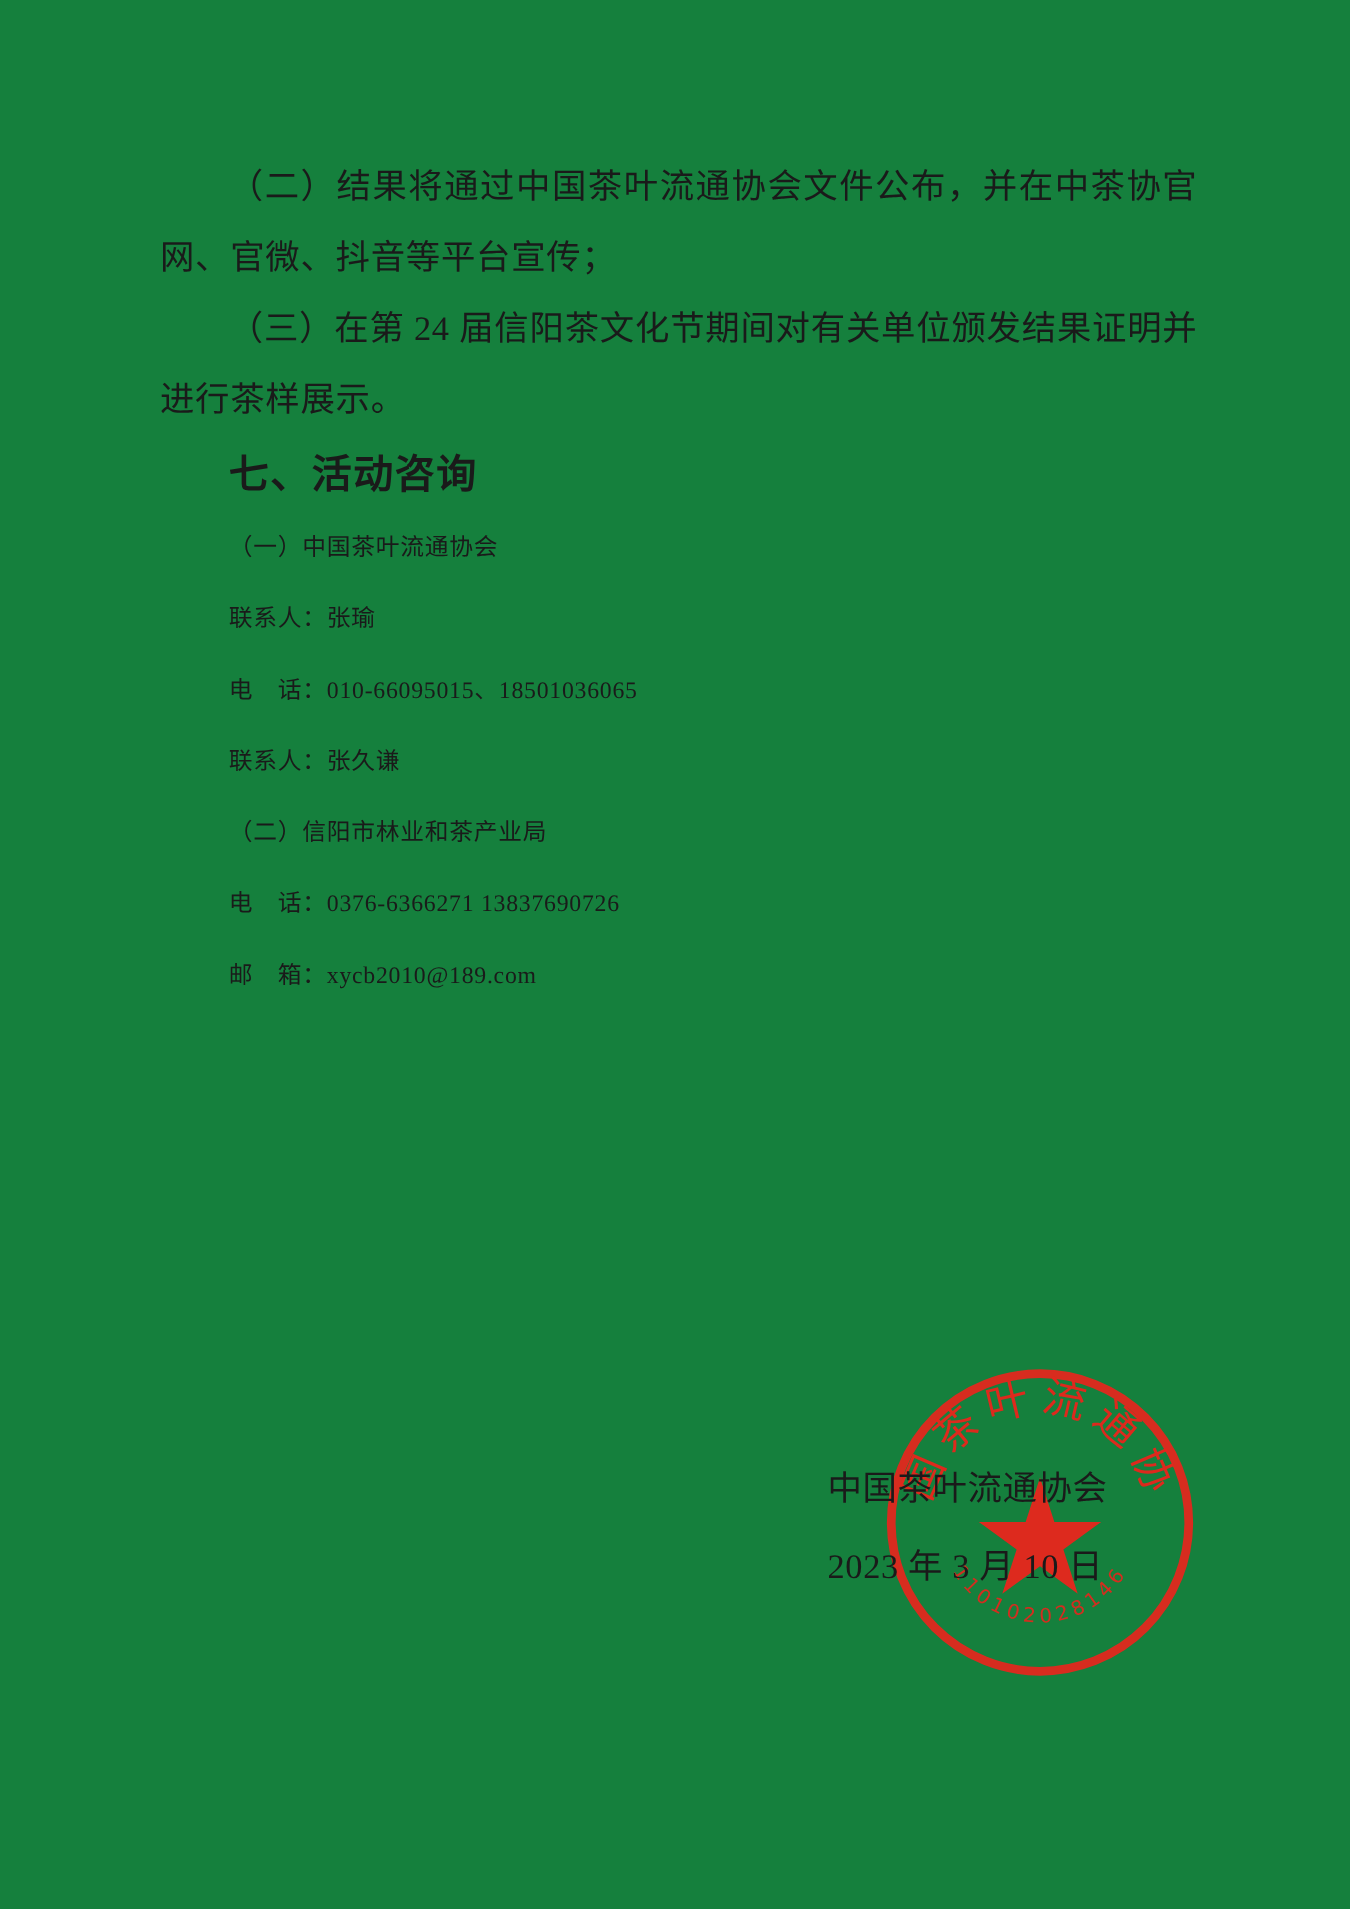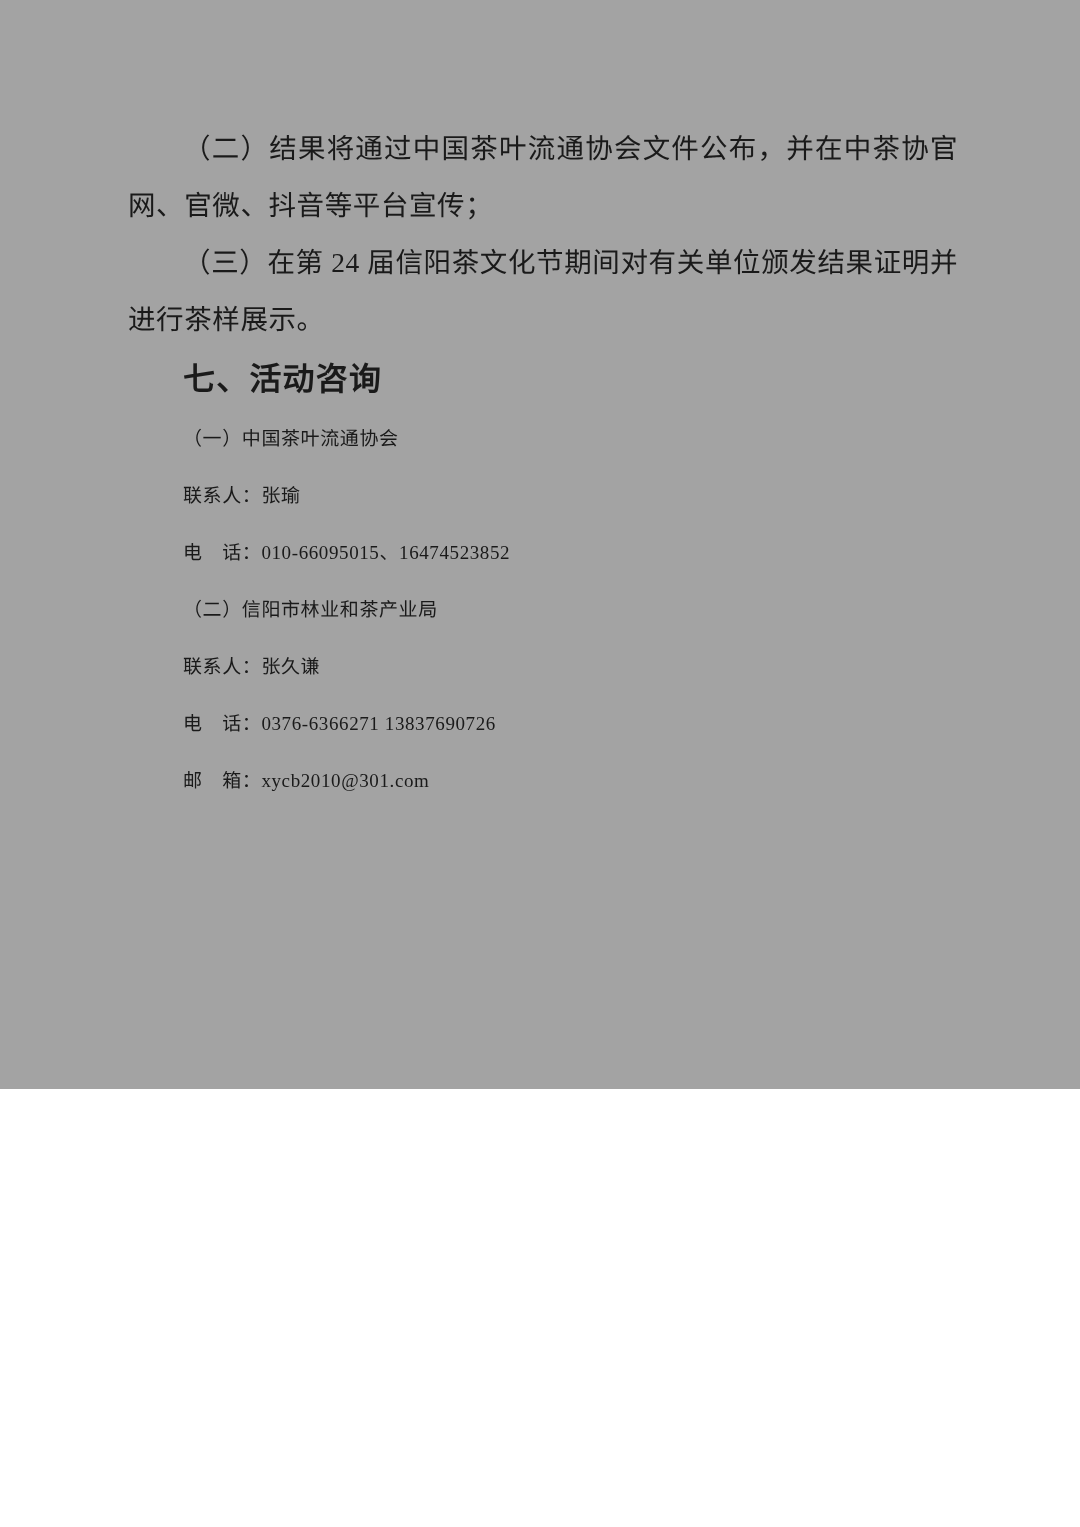--- a/index.html
+++ b/index.html
@@ -4,22 +4,22 @@
 <title>Document</title>
 <style>
   html, body {
     margin: 0;
     padding: 0;
     background: #ffffff;
   }
   .page {
     position: relative;
     width: 1080px;
-    height: 1089px;
-    background: #a3a3a3;
+    height: 1527px;
+    background: #15803d;
     overflow: hidden;
     font-family: "Liberation Serif", "DejaVu Serif", serif;
     color: #1a1a1a;
   }
   .content {
     position: absolute;
     left: 128px;
     top: 120px;
     width: 830px;
   }
@@ -99,25 +99,25 @@
 
   <div class="content">
 
     <p class="para indent">（二）结果将通过中国茶叶流通协会文件公布，并在中茶协官网、官微、抖音等平台宣传；</p>
     <p class="para indent">（三）在第 24 届信阳茶文化节期间对有关单位颁发结果证明并进行茶样展示。</p>
 
     <h2 class="section-title">七、活动咨询</h2>
 
     <p class="list-line">（一）中国茶叶流通协会</p>
     <p class="list-line">联系人：张瑜</p>
-    <p class="list-line mono-ish">电　话：010-66095015、16474523852</p>
+    <p class="list-line mono-ish">电　话：010-66095015、18501036065</p>
+    <p class="list-line">联系人：张久谦</p>
     <p class="list-line">（二）信阳市林业和茶产业局</p>
-    <p class="list-line">联系人：张久谦</p>
     <p class="list-line mono-ish">电　话：0376-6366271  13837690726</p>
-    <p class="list-line mono-ish">邮　箱：xycb2010@301.com</p>
+    <p class="list-line mono-ish">邮　箱：xycb2010@189.com</p>
 
     <div class="spacer-lg"></div>
 
   </div>
 
   <div class="signature">
     <div class="sig-line">中国茶叶流通协会</div>
     <div class="sig-line">2023 年 3 月 10 日</div>
   </div>
 

